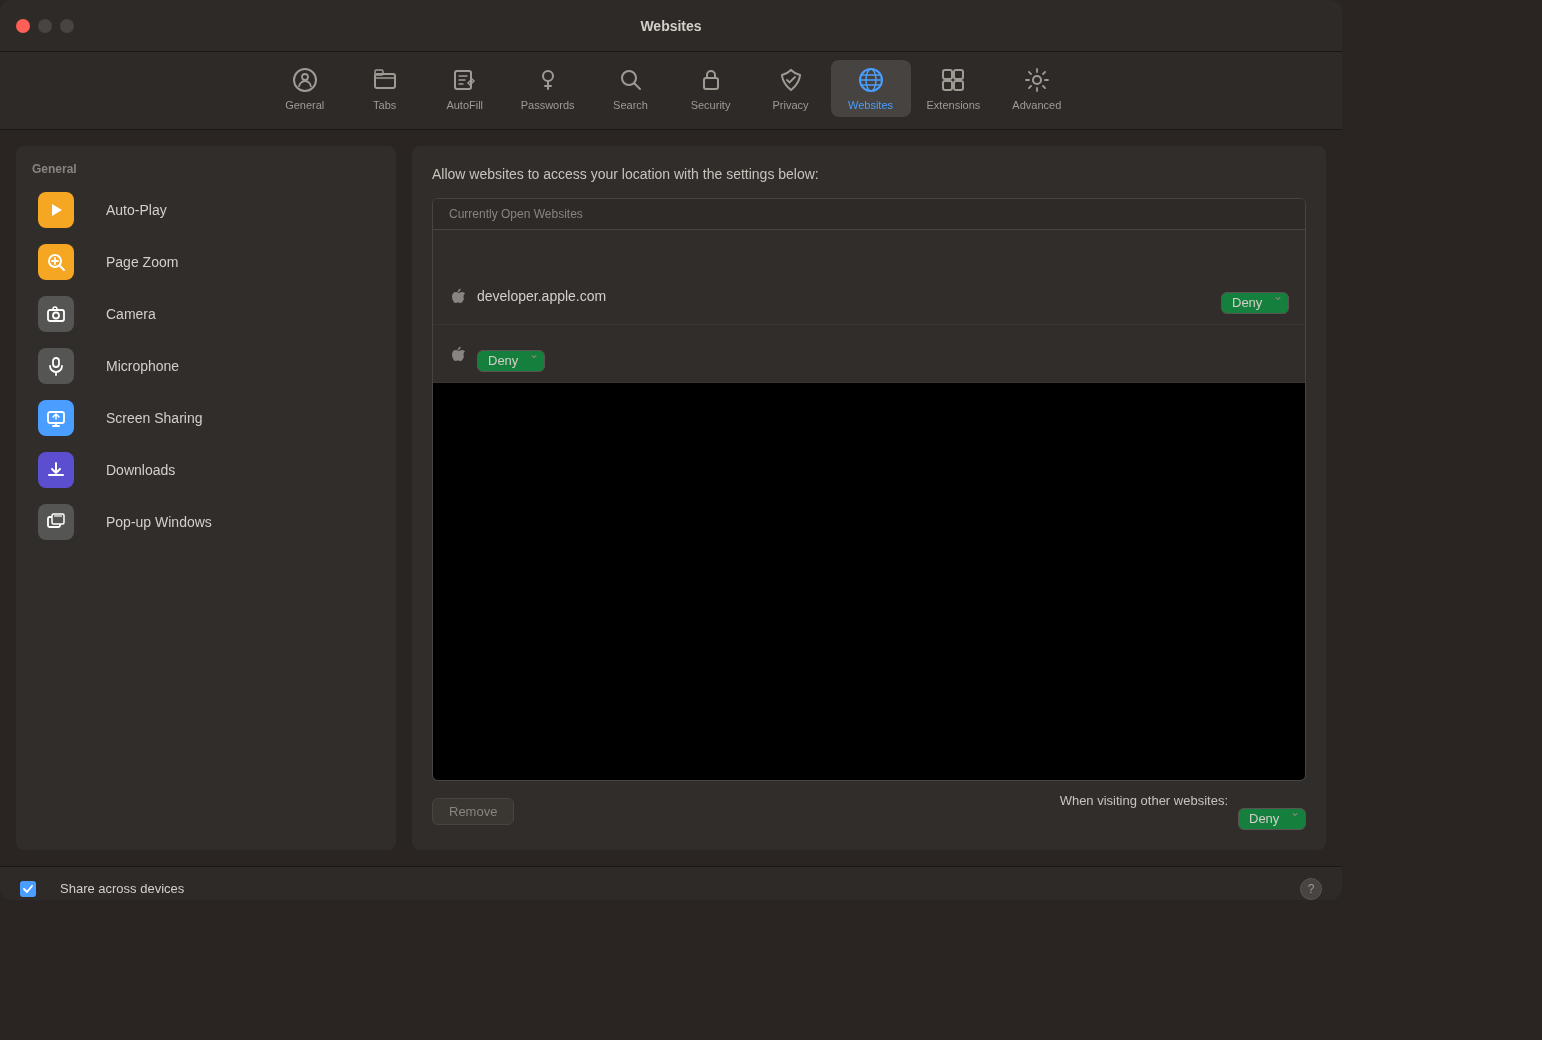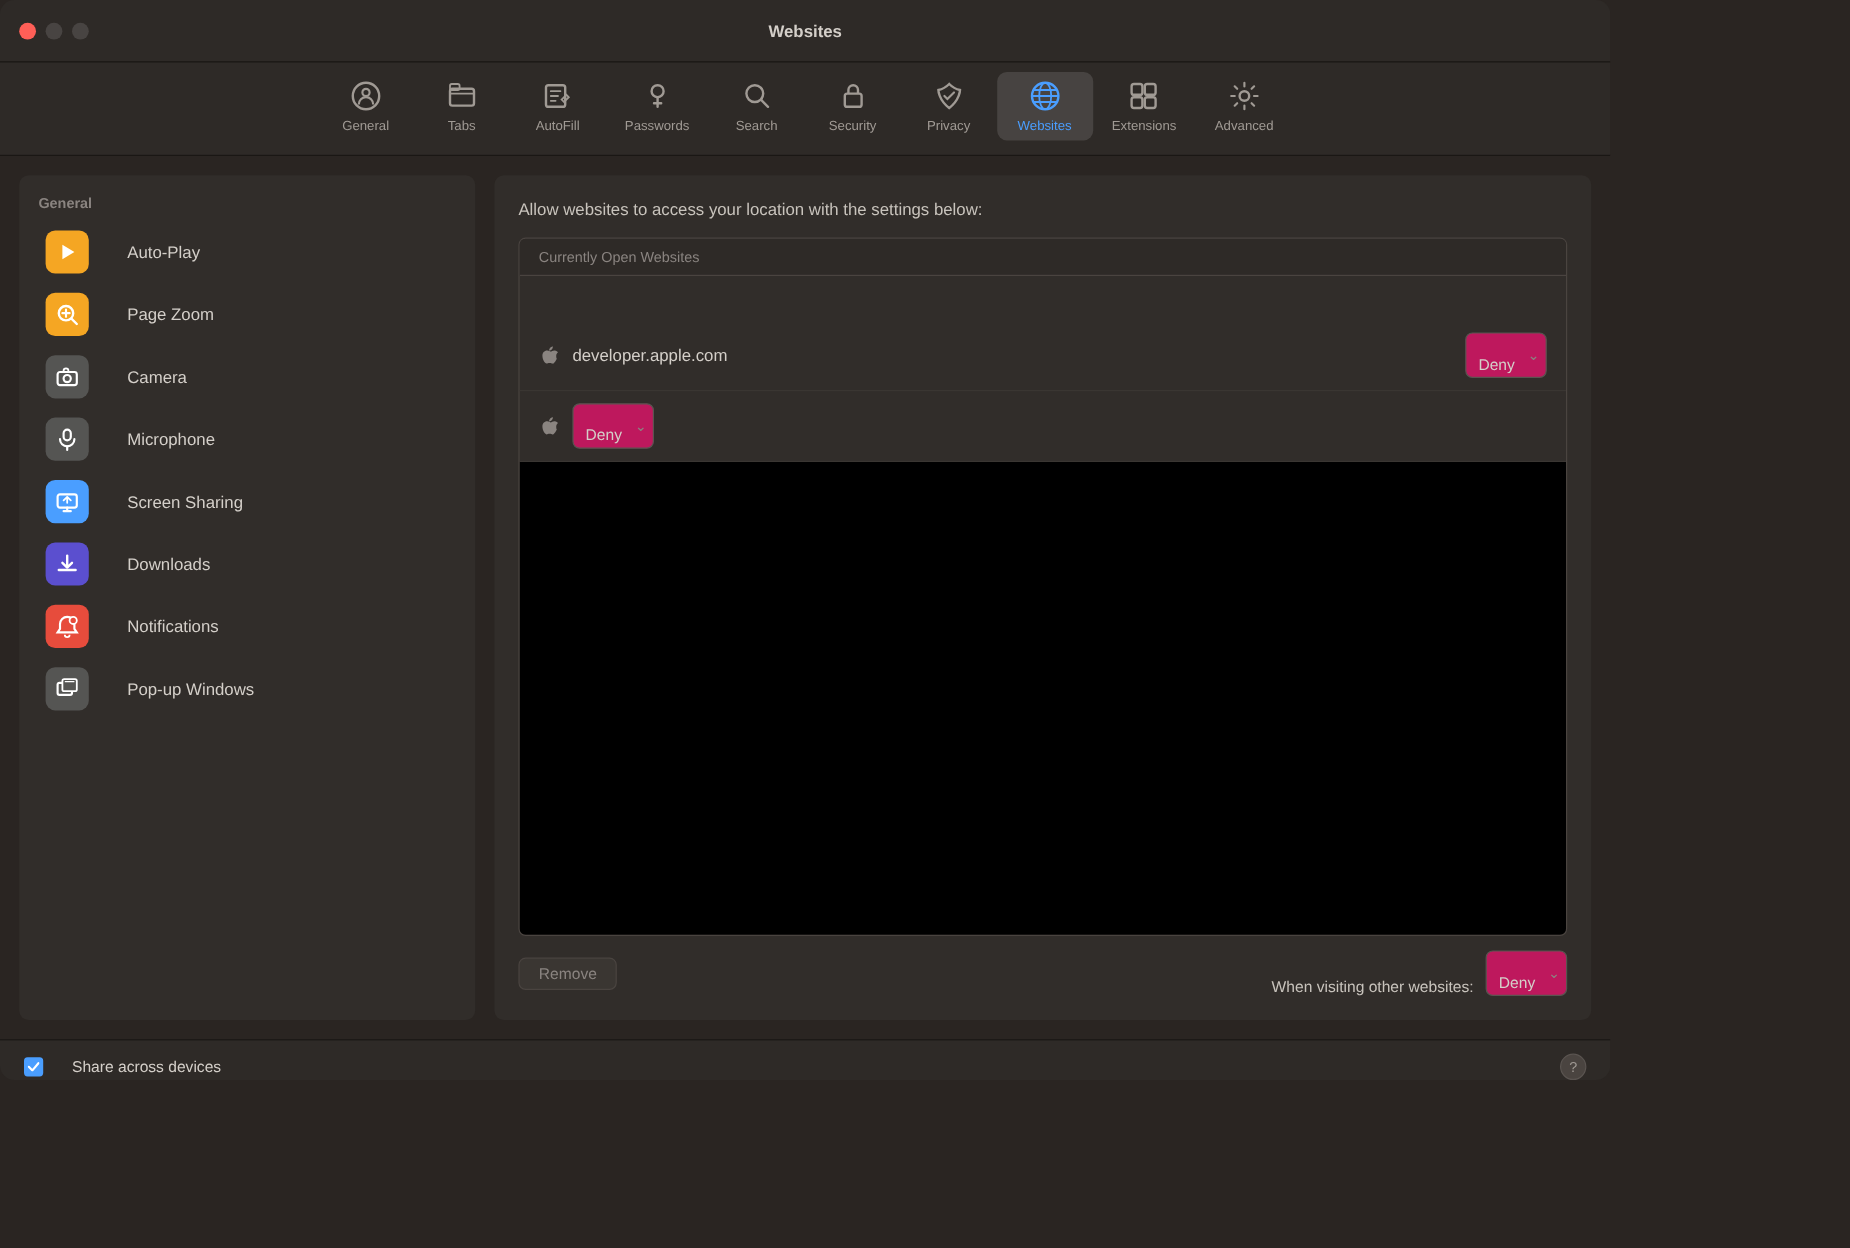--- a/index.html
+++ b/index.html
@@ -179,30 +179,31 @@
       margin-right: 10px;
       color: #8a8480;
       flex-shrink: 0;
     }
     .site-name {
       color: #d4cfc9;
       font-size: 14px;
       flex: 1;
     }
     .select-deny {
-      background: #be185d;
+      background: #15803d;
       border: 1px solid #5a5450;
       border-radius: 6px;
       color: #d4cfc9;
       font-size: 13px;
-      padding: 18px 24px 3px 10px;
+      padding: 2px 24px 3px 10px;
       appearance: none;
       -webkit-appearance: none;
       cursor: pointer;
       position: relative;
+      margin-top: 15px;
     }
     .select-wrapper {
       position: relative;
       display: inline-block;
     }
     .select-wrapper::after {
       content: '⌄';
       position: absolute;
       right: 6px;
       top: 50%;
@@ -230,21 +231,21 @@
       background: #3a3632;
       border: 1px solid #4a4440;
       border-radius: 6px;
       color: #8a8480;
       font-size: 13px;
       padding: 5px 16px;
       cursor: default;
     }
     .when-visiting {
       display: flex;
-      align-items: flex-end;
+      align-items: flex-start;
       gap: 10px;
       color: #c8c3bc;
       font-size: 13px;
     }
 
     
     .bottom-bar-main {
       height: 44px;
       background: #2e2a27;
       border-top: 1px solid #1a1714;
@@ -473,30 +474,20 @@
     <div class="sidebar-item">
       <div class="sidebar-icon" style="background:#5b4fcf;">
         <svg width="20" height="20" viewBox="0 0 20 20" fill="none">
           <path d="M10 3v10M6 9l4 4 4-4" stroke="white" stroke-width="2" stroke-linecap="round" stroke-linejoin="round"></path>
           <path d="M3 15h14" stroke="white" stroke-width="2" stroke-linecap="round"></path>
         </svg>
       </div>
       <span class="sidebar-item-label">Downloads</span>
     </div>
 
-    <div class="sidebar-item">
-      <div class="sidebar-icon" style="background:#e74c3c;">
-        <svg width="20" height="20" viewBox="0 0 20 20" fill="none">
-          <path d="M10 2a6 6 0 00-6 6v4l-2 3h16l-2-3V8a6 6 0 00-6-6z" stroke="white" stroke-width="1.8"></path>
-          <path d="M8 17a2 2 0 004 0" stroke="white" stroke-width="1.5"></path>
-          <circle cx="15" cy="5" r="3" fill="#e74c3c" stroke="white" stroke-width="1.5"></circle>
-        </svg>
-      </div>
-      <span class="sidebar-item-label">Notifications</span>
-    </div>
 
     <div class="sidebar-item">
       <div class="sidebar-icon" style="background:#555553;">
         <svg width="20" height="20" viewBox="0 0 20 20" fill="none">
           <rect x="2" y="5" width="12" height="10" rx="1.5" stroke="white" stroke-width="1.8"></rect>
           <rect x="6" y="2" width="12" height="10" rx="1.5" stroke="white" stroke-width="1.5" fill="#555553"></rect>
           <path d="M8 4h8" stroke="white" stroke-width="1.2"></path>
         </svg>
       </div>
       <span class="sidebar-item-label">Pop-up Windows</span>

